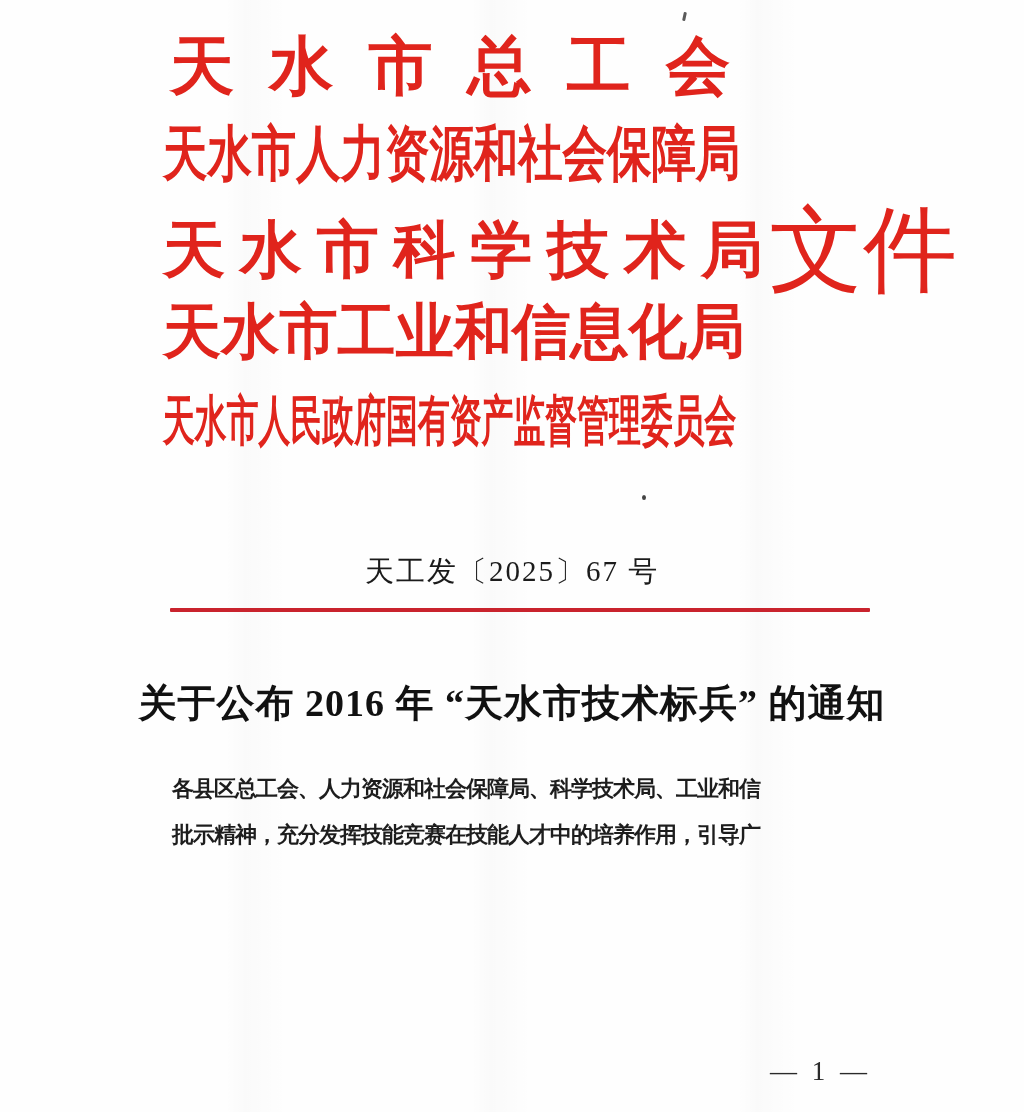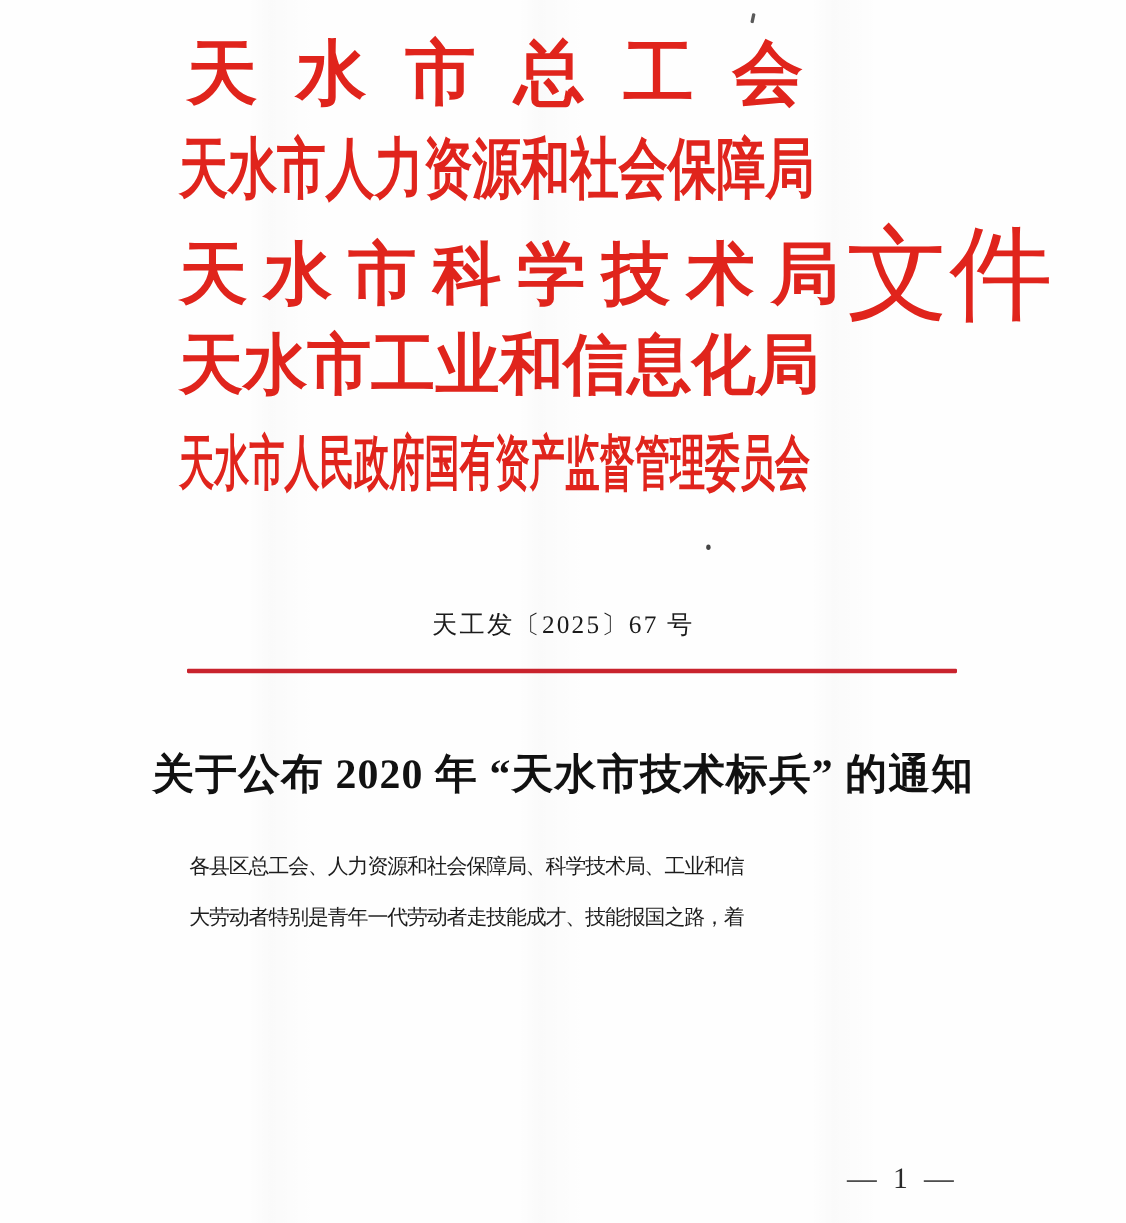--- a/index.html
+++ b/index.html
@@ -82,21 +82,21 @@
     transform: scaleX(0.59);
     transform-origin: left top;
   }
 
   
   .doc-number {
     position: absolute;
     top: 552px; left: 0;
     width: 100%;
     text-align: center;
-    font-size: 23px;
+    font-size: 29px;
     color: #1b1b1b;
     letter-spacing: 2px;
   }
   .red-rule {
     position: absolute;
     top: 608px; left: 170px;
     width: 700px; height: 4px;
     background: var(--rule-red);
     border-radius: 1px;
   }
@@ -117,24 +117,25 @@
 
   
   .body-text {
     position: absolute;
     top: 766px; left: 172px;
     width: 696px;
     color: #1d1d1d;
   }
   .b-line {
     margin: 0;
-    font-size: 19px;
+    font-size: 22px;
     line-height: 46px;
     letter-spacing: -1px;
     white-space: nowrap;
+    font-weight: bold;
   }
   .b-line.indent {
     text-indent: 2.1em;
   }
 
   
   .page-number {
     position: absolute;
     top: 1056px; left: 770px;
     font-size: 27px;
@@ -197,22 +198,22 @@
 
     <div class="lh-line lh5">天水市人民政府国有资产监督管理委员会</div>
   </div>
 
   <div class="speck-mid"></div>
 
   <div class="doc-number">天工发〔2025〕67 号</div>
 
   <div class="red-rule"></div>
 
-  <h1 class="doc-title">关于公布 2020 年 “天水市技术标兵” 的通知</h1>
+  <h1 class="doc-title">关于公布 2016 年 “天水市技术标兵” 的通知</h1>
 
   <div class="body-text">
     <p class="b-line">各县区总工会、人力资源和社会保障局、科学技术局、工业和信</p>
-    <p class="b-line">大劳动者特别是青年一代劳动者走技能成才、技能报国之路，着</p>
+    <p class="b-line">批示精神，充分发挥技能竞赛在技能人才中的培养作用，引导广</p>
   </div>
 
   <div class="page-number">— 1 —</div>
 
 </div>
 
 </body></html>

